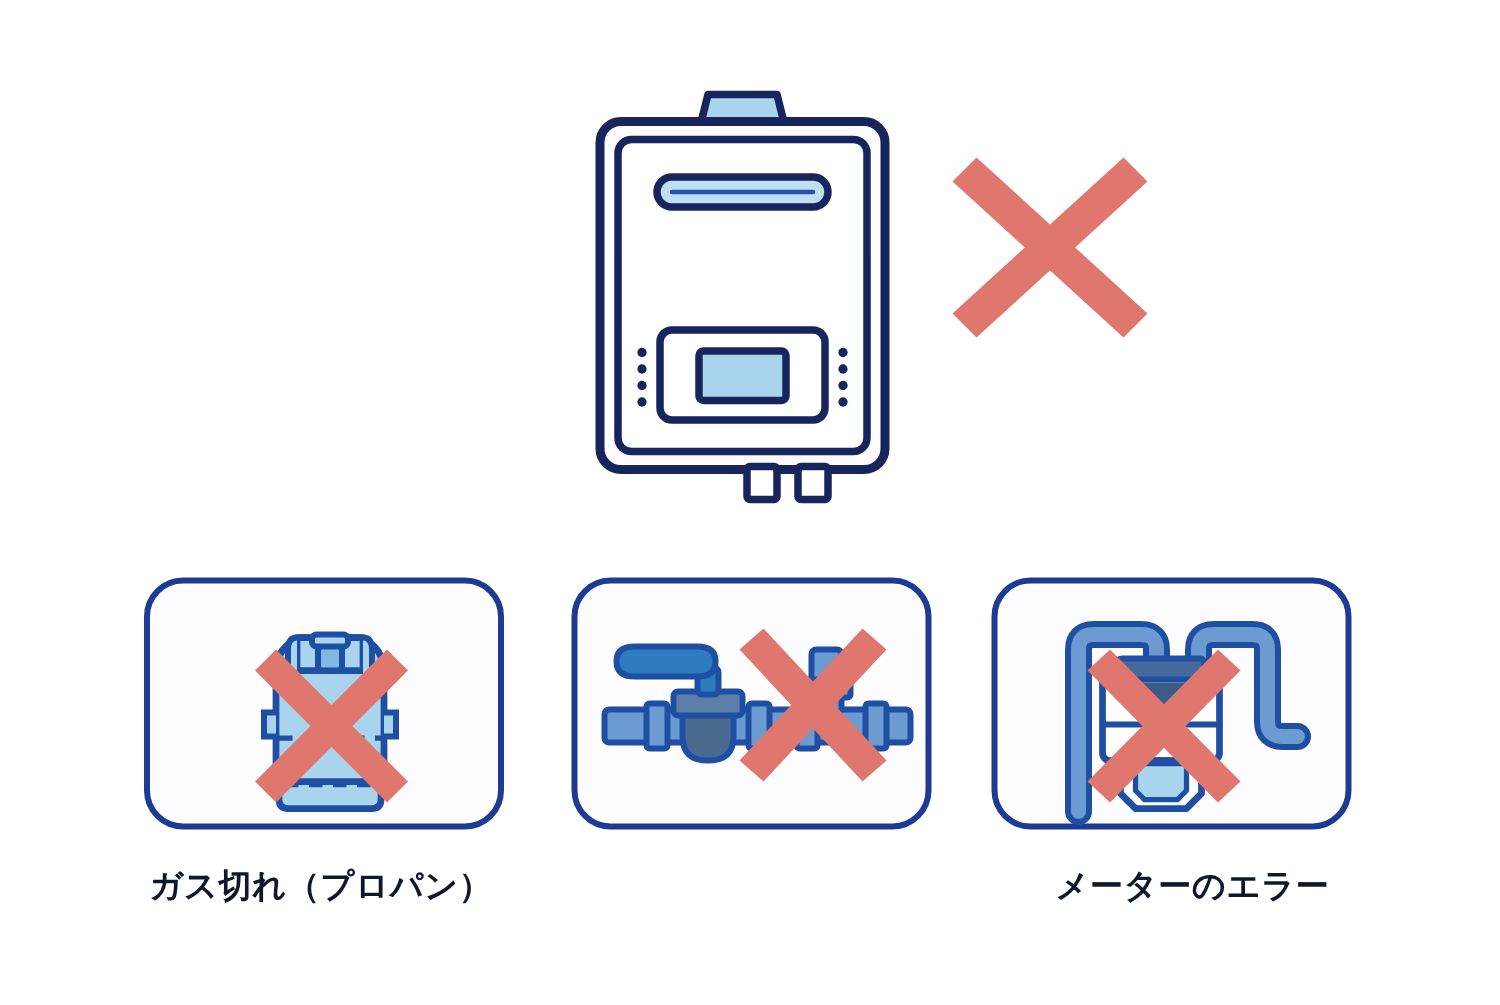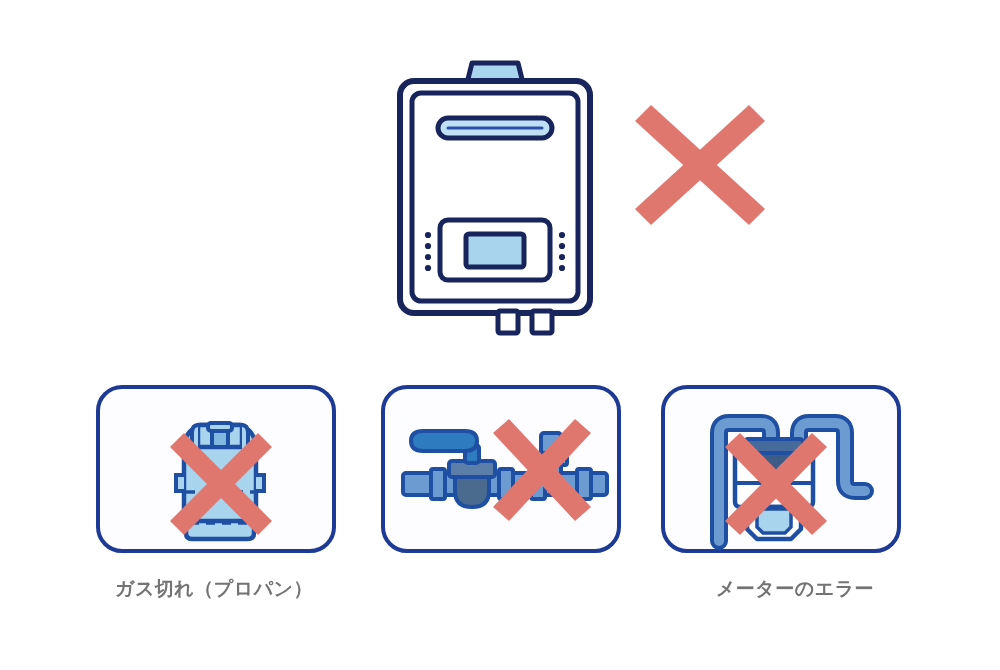--- a/index.html
+++ b/index.html
@@ -76,24 +76,24 @@
     position: absolute;
     left: 0;
     top: 0;
     width: 100%;
     height: 100%;
   }
   .card-caption {
     margin-top: 26px;
     width: 240px;
     text-align: center;
-    font-size: 19px;
+    font-size: 22px;
     line-height: 1.1;
     font-weight: 700;
-    color: #737373;
+    color: #0f172a;
     letter-spacing: 0.5px;
     white-space: nowrap;
   }
   .card-col.col-0 .card-caption { margin-left: -2px; }
   .card-col.col-1 .card-caption { margin-left: 2px; }
   .card-col.col-2 .card-caption { margin-left: 14px; }
 </style>
 </head>
 <body>
 

